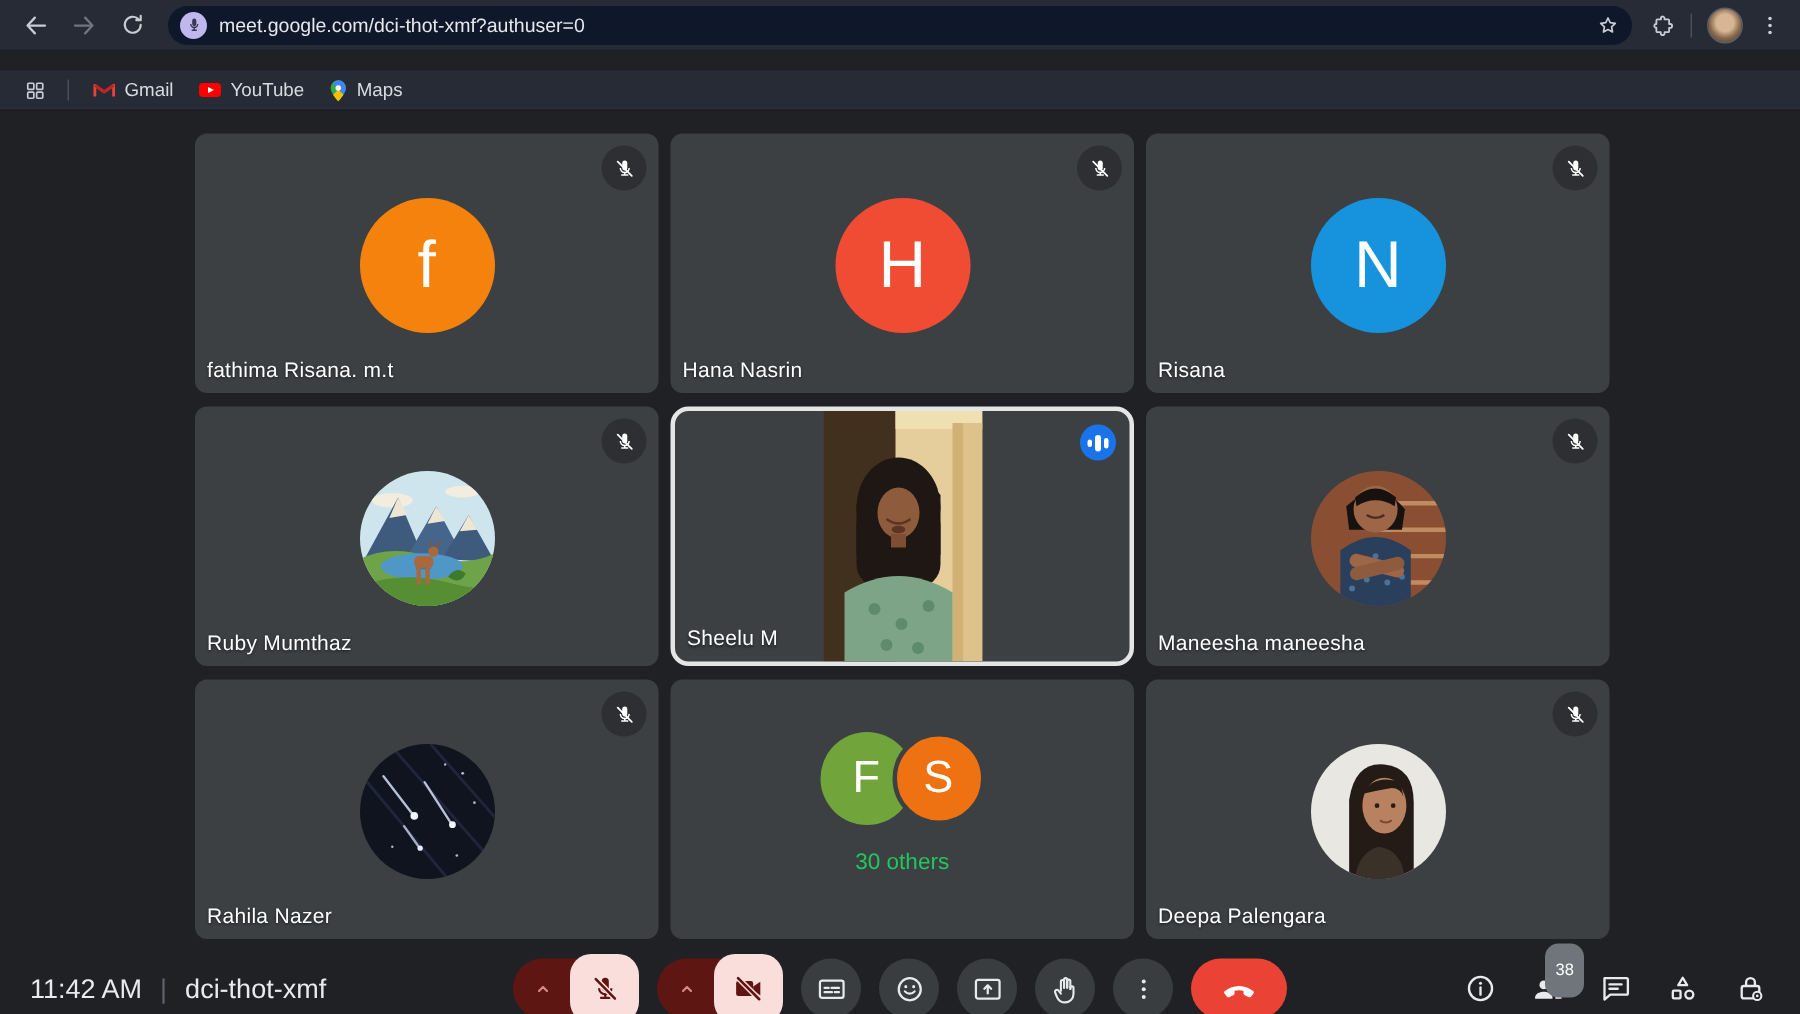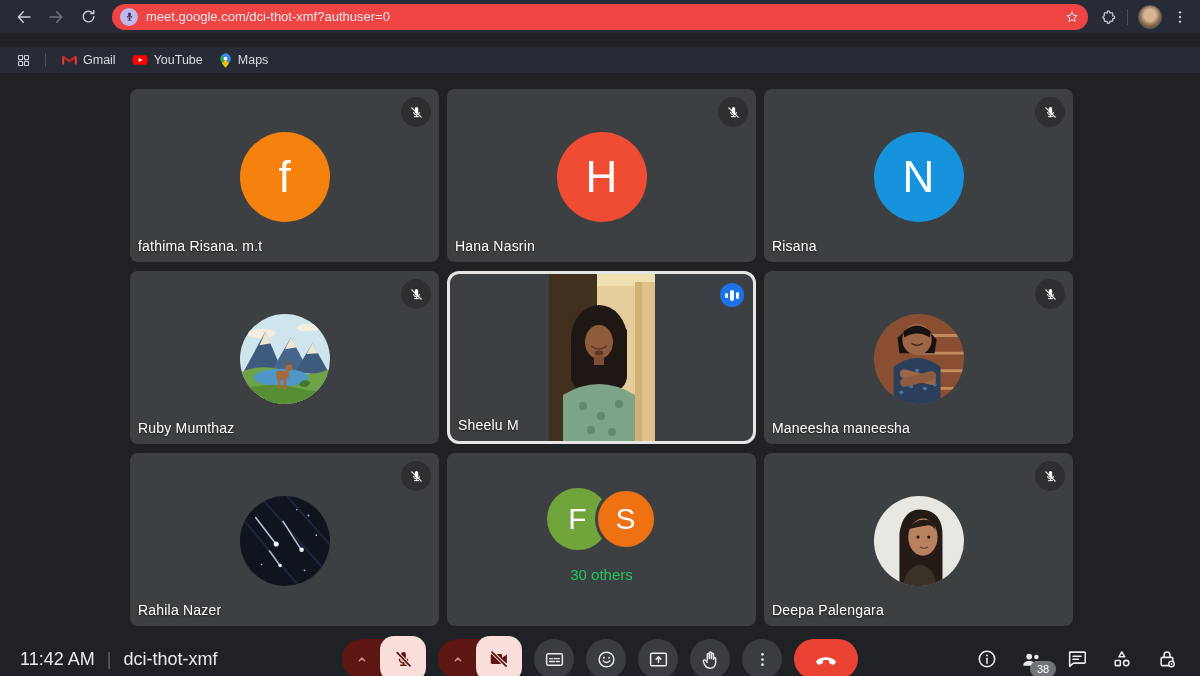--- a/index.html
+++ b/index.html
@@ -4,21 +4,21 @@
 <style>
   * { margin:0; padding:0; box-sizing:border-box; }
   html,body { width:1200px; height:676px; overflow:hidden; background:#202124;
     font-family:"Liberation Sans", sans-serif; }
 
   
   .toolbar { height:33px; background:#262B36; display:flex; align-items:center; padding:0 8px; }
   .nav-btn { width:26px; height:26px; display:flex; align-items:center; justify-content:center;
     border-radius:50%; color:#C8CCD4; margin:0 3px; }
   .nav-btn.dim { color:#70757E; }
-  .addressbar { flex:1; height:26px; background:#ef4444; border-radius:13px; margin:0 8px;
+  .addressbar { flex:1; height:26px; background:#0f172a; border-radius:13px; margin:0 8px;
     display:flex; align-items:center; padding:0 8px; }
   .mic-chip { width:18px; height:18px; border-radius:50%; background:#BFB8EC; display:flex;
     align-items:center; justify-content:center; margin-right:8px; flex:0 0 auto; }
   .url-text { color:#E6E8EB; font-size:13px; flex:1; white-space:nowrap; overflow:hidden; }
   .star { color:#C8CCD4; display:flex; margin-left:8px; }
   .toolbar-right { display:flex; align-items:center; gap:10px; padding:0 4px; }
   .ext-icon { color:#C8CCD4; display:flex; }
   .sep-v { width:1px; height:16px; background:#4A4F5A; }
   .profile-avatar { width:24px; height:24px; border-radius:50%;
     background:radial-gradient(circle at 50% 42%, #d8b695 0 34%, #8a6a4d 60%, #3c2e22 100%);
@@ -72,21 +72,21 @@
   .split-main { width:46px; height:46px; border-radius:14px; background:#F9DEDC; display:flex;
     align-items:center; justify-content:center; margin-left:-14px; position:relative; z-index:1; }
   .ctl-btn { width:40px; height:40px; border-radius:50%; background:#3A3D40; display:flex;
     align-items:center; justify-content:center; color:#E8EAED; }
   .end-call { width:64px; height:40px; border-radius:20px; background:#EA4335; display:flex;
     align-items:center; justify-content:center; }
   .footer-right { margin-left:auto; display:flex; align-items:center; gap:19px; color:#E8EAED; }
   .fr-icon { display:flex; align-items:center; justify-content:center; width:26px; height:26px; }
   .people-wrap { position:relative; }
   .count-badge { position:absolute; top:-17px; left:11px; background:#70757B; color:#fff;
-    font-size:11px; font-weight:500; border-radius:9px; padding:2px 7px; line-height:12px;margin-top:32px; }
+    font-size:11px; font-weight:500; border-radius:9px; padding:12px 7px; line-height:12px; }
 </style>
 </head>
 <body>
 
 <div class="toolbar">
   <div class="nav-btn">
     <svg width="18" height="18" viewBox="0 0 24 24" fill="none" stroke="currentColor" stroke-width="2" stroke-linecap="round" stroke-linejoin="round">
         <line x1="20" y1="12" x2="5" y2="12"></line>
         <polyline points="11,5 4.5,12 11,19"></polyline>
       </svg>

